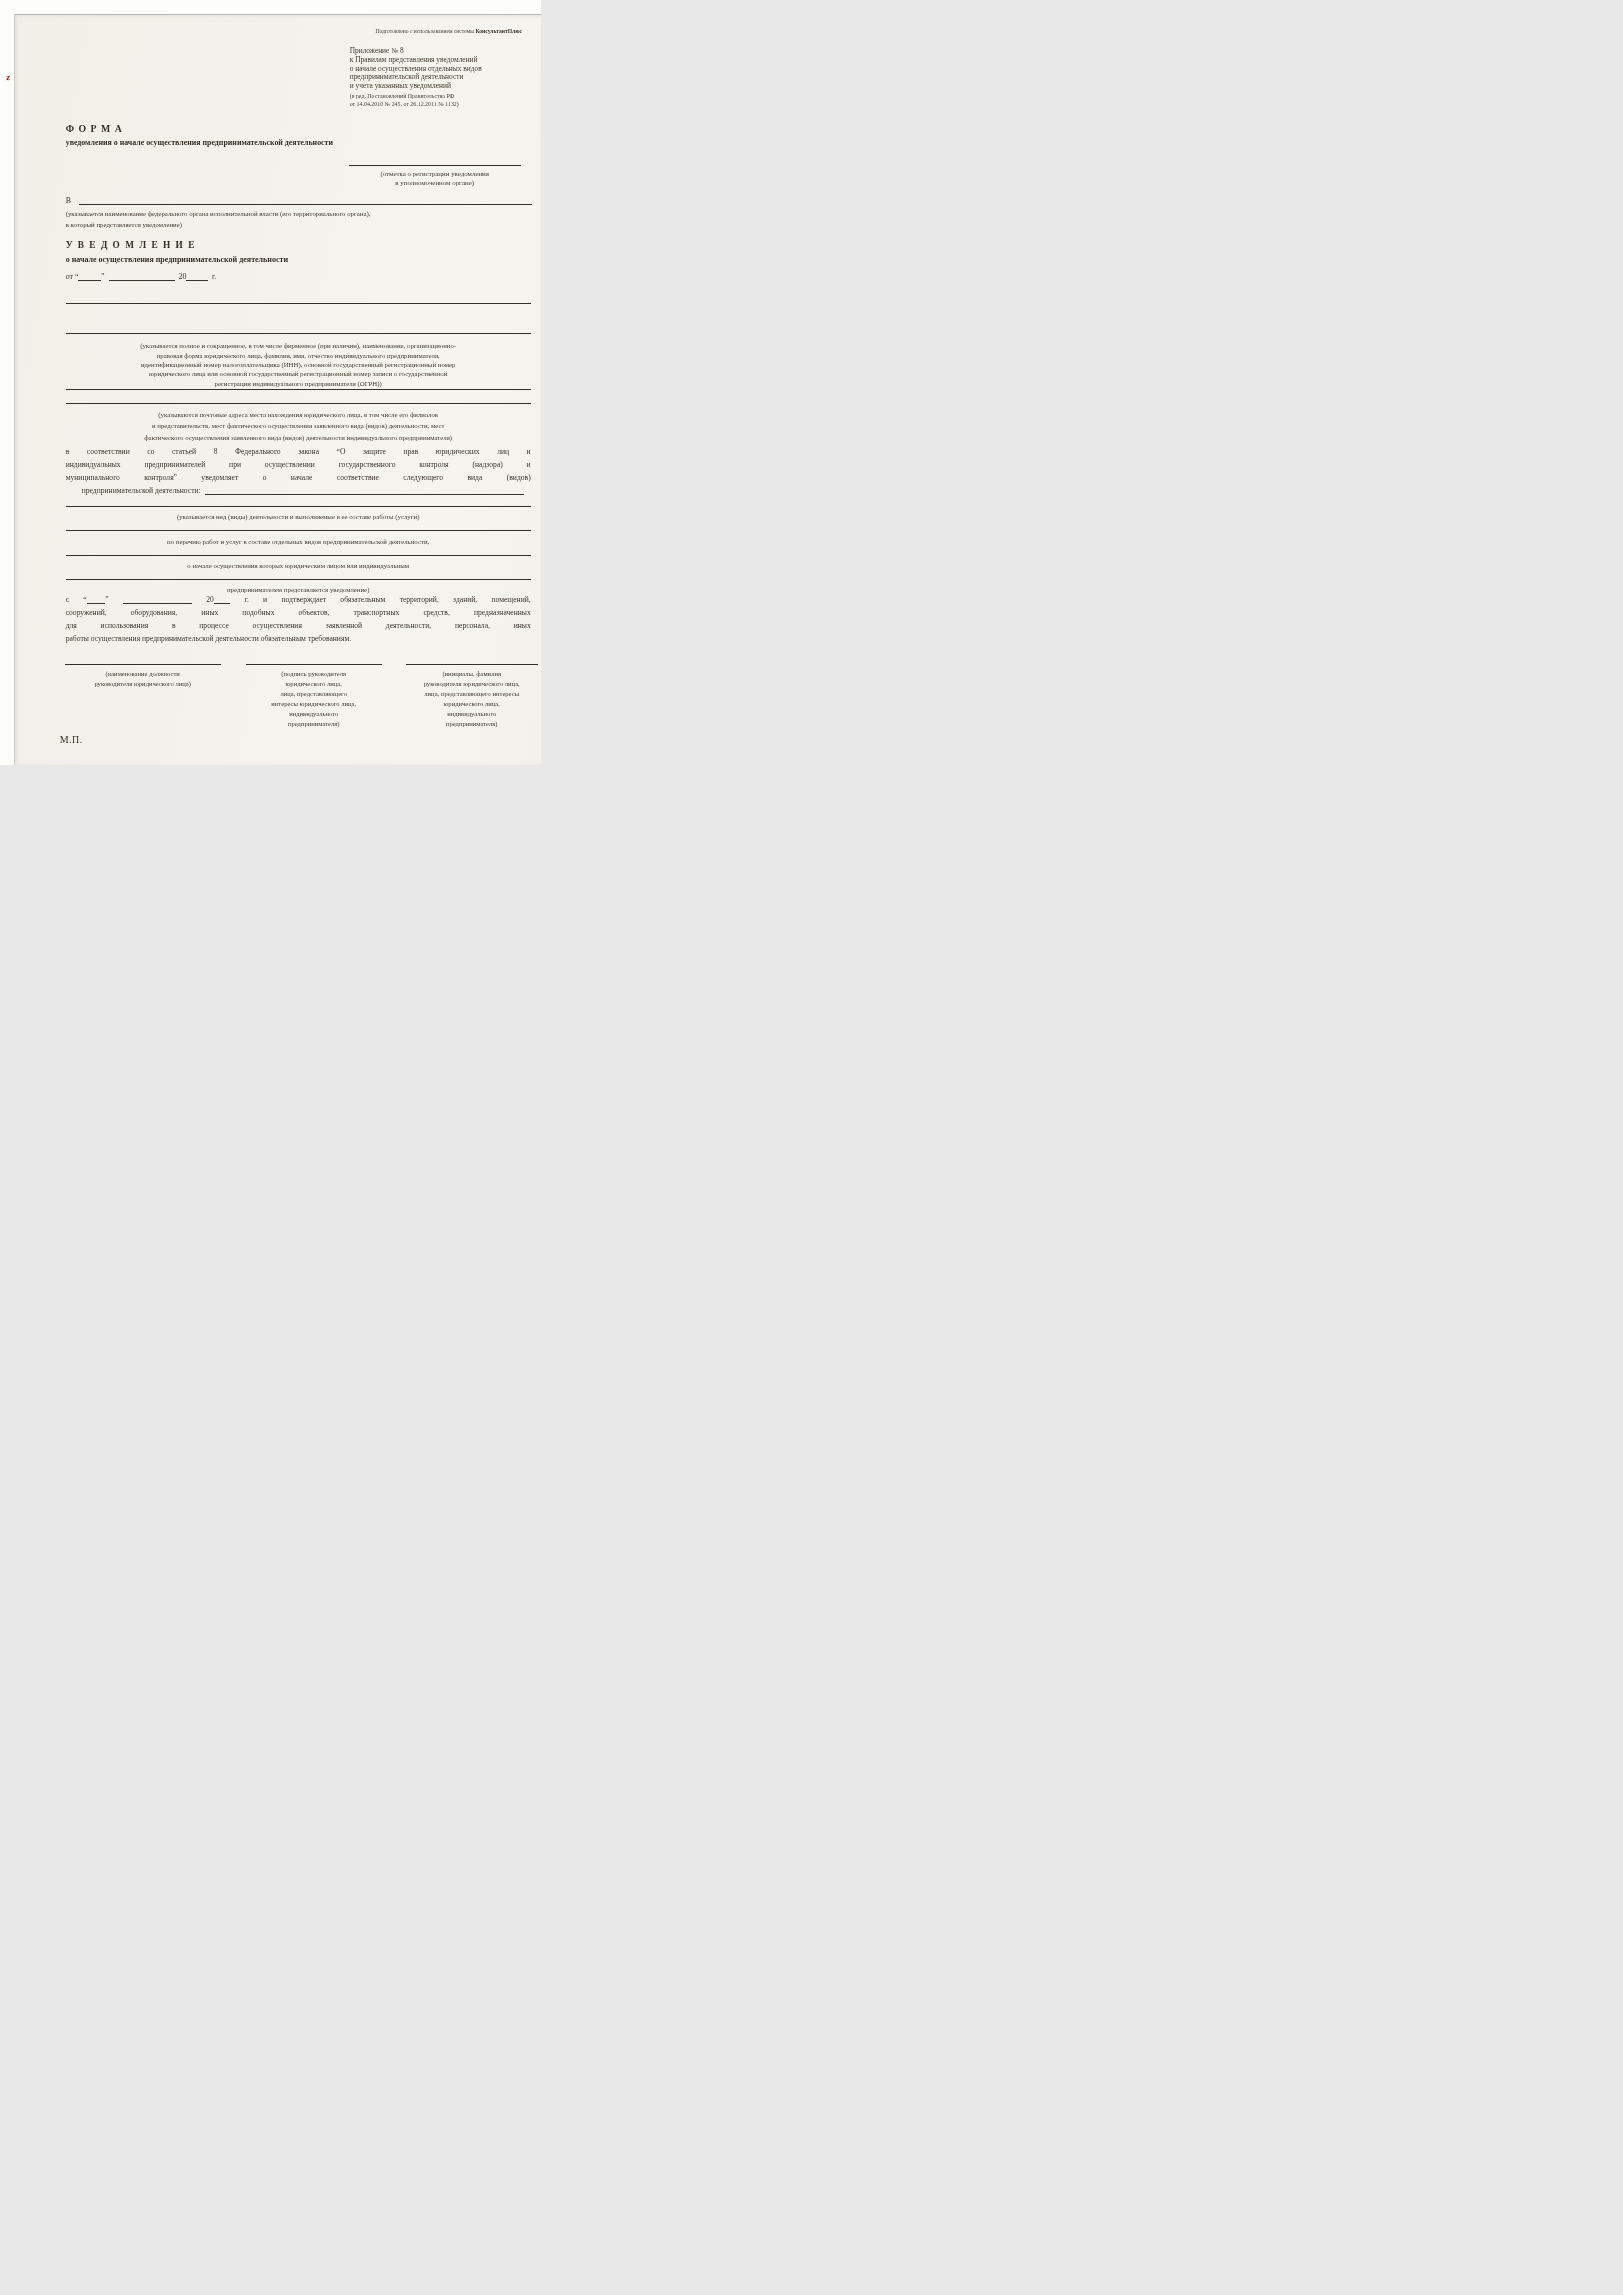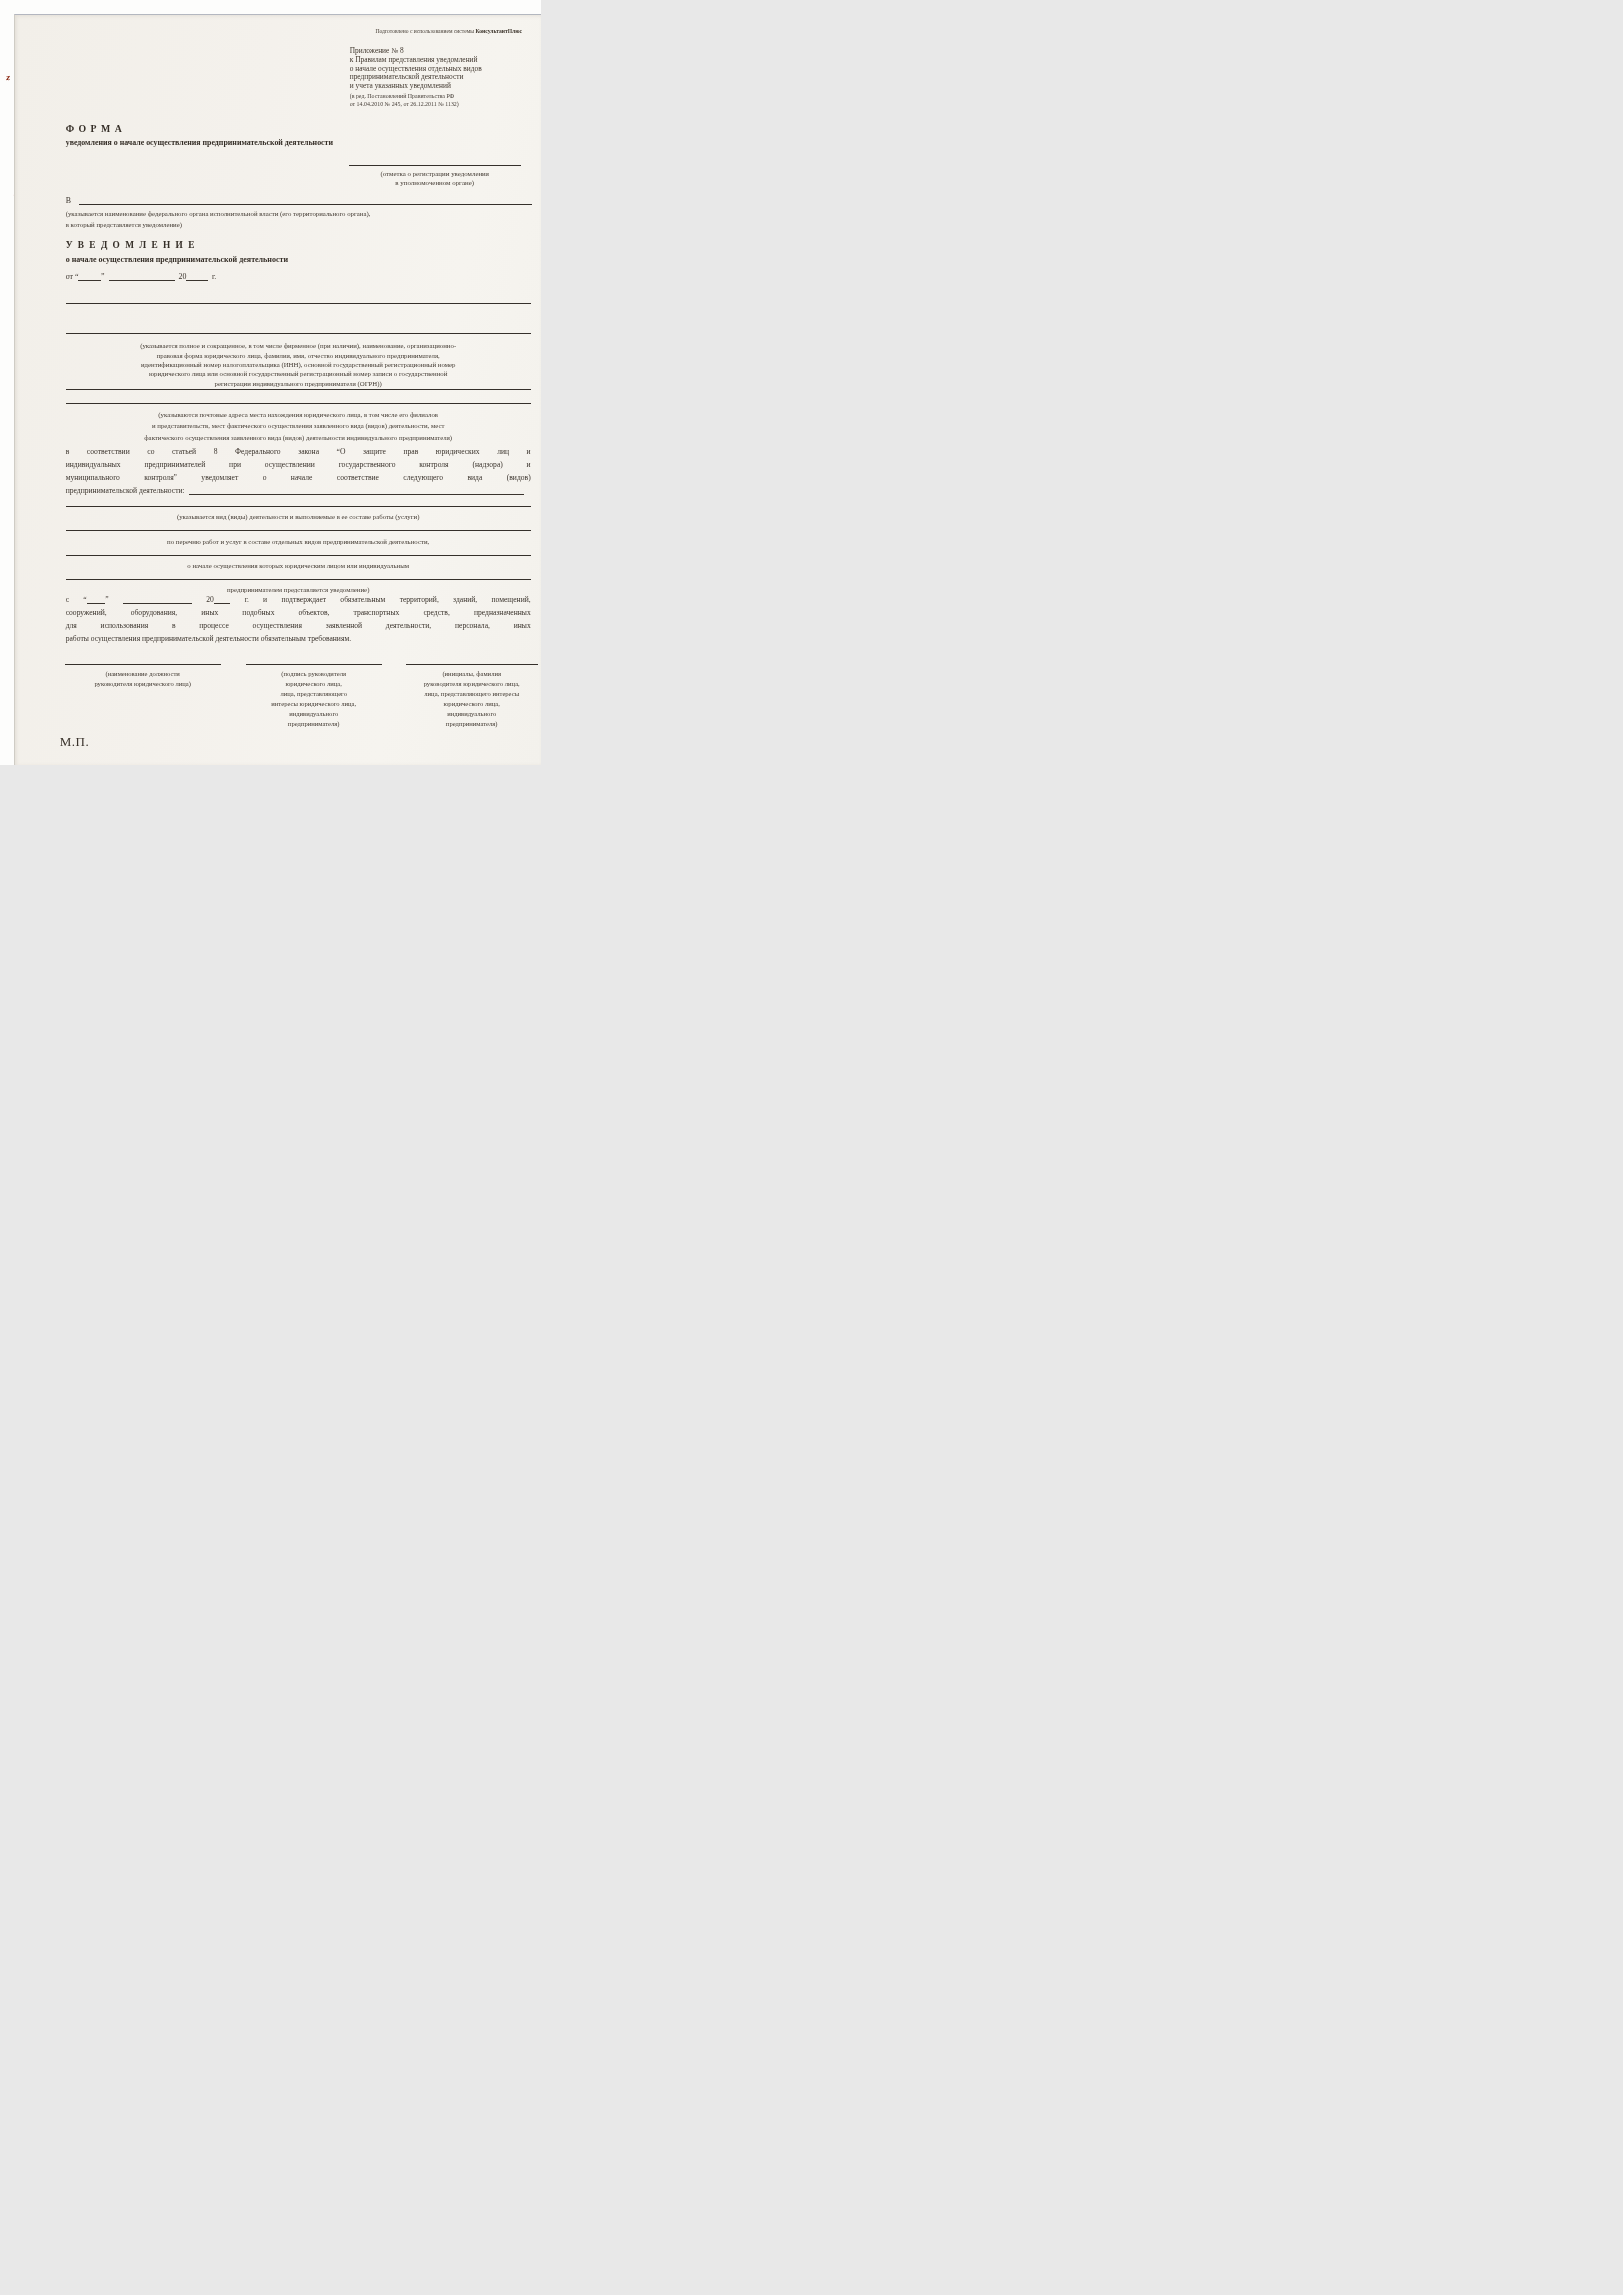--- a/index.html
+++ b/index.html
@@ -42,35 +42,35 @@
   .w-day2{width:18.7px}.w-month2{width:69px}.w-year2{width:16.7px}
   
   .cap5{top:326px;line-height:9.4px;}
   .cap3{top:394px;line-height:11.3px;}
   
   .para{left:51px;width:465px;font-size:7.6px;color:#3a332c;}
   .para1{top:430px;}
   .para2{top:578px;}
   .pline{line-height:13px;}
   .jl{text-align:justify;text-align-last:justify;}
-  .l4{display:flex;}
+  .l4{display:flex;margin-left:16px;}
   .l4 .txt{white-space:nowrap;}
   .tail{flex:1;margin-left:3.9px;position:relative;}
   .tail::after{content:"";position:absolute;left:0;right:6.9px;bottom:2.5px;border-bottom:0.9px solid #3a342e;}
   
   .cap-center{left:51px;width:465px;text-align:center;font-size:6.8px;color:#433b33;}
   
   .sig-col{top:649px;text-align:center;}
   .sig-col .rule{border-bottom-width:0.9px;margin-bottom:3.4px;}
   .sig-caption{font-size:6.6px;line-height:10px;color:#433b33;}
   .sig1{left:50px;width:156px;}
   .sig2{left:231px;width:136px;}
   .sig3{left:391px;width:132px;}
   
-  .stamp{top:719px;left:45px;font-size:13px;letter-spacing:0.5px;color:#3a332c;}
+  .stamp{top:719px;left:45px;font-size:10px;letter-spacing:0.5px;color:#3a332c;}
   
   .artifact{position:absolute;font-family:"DejaVu Serif",serif;}
   .art-red-z{left:5.9px;top:73px;color:#8c2b15;font-size:7.4px;font-style:italic;transform:rotate(-8deg);font-weight:bold;}
   .art-red-q{left:13.3px;top:191px;color:#a8432f;font-size:6.4px;opacity:.75;}
   .art-smudge{left:218px;top:230px;color:#8a8278;font-size:5.4px;opacity:.4;transform:rotate(-4deg);}
 </style>
 </head>
 <body>
 
 <div class="page">

